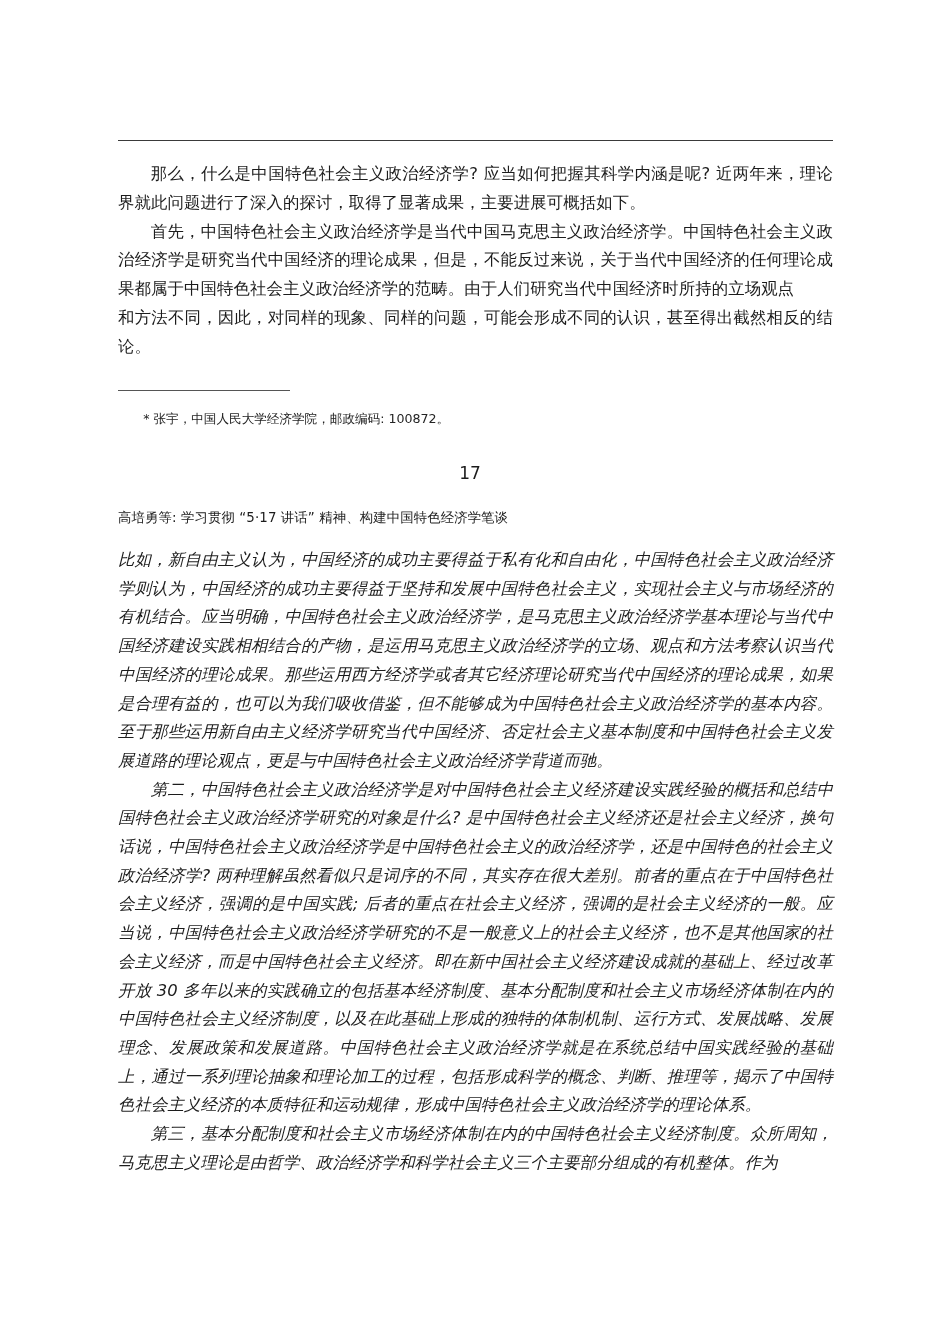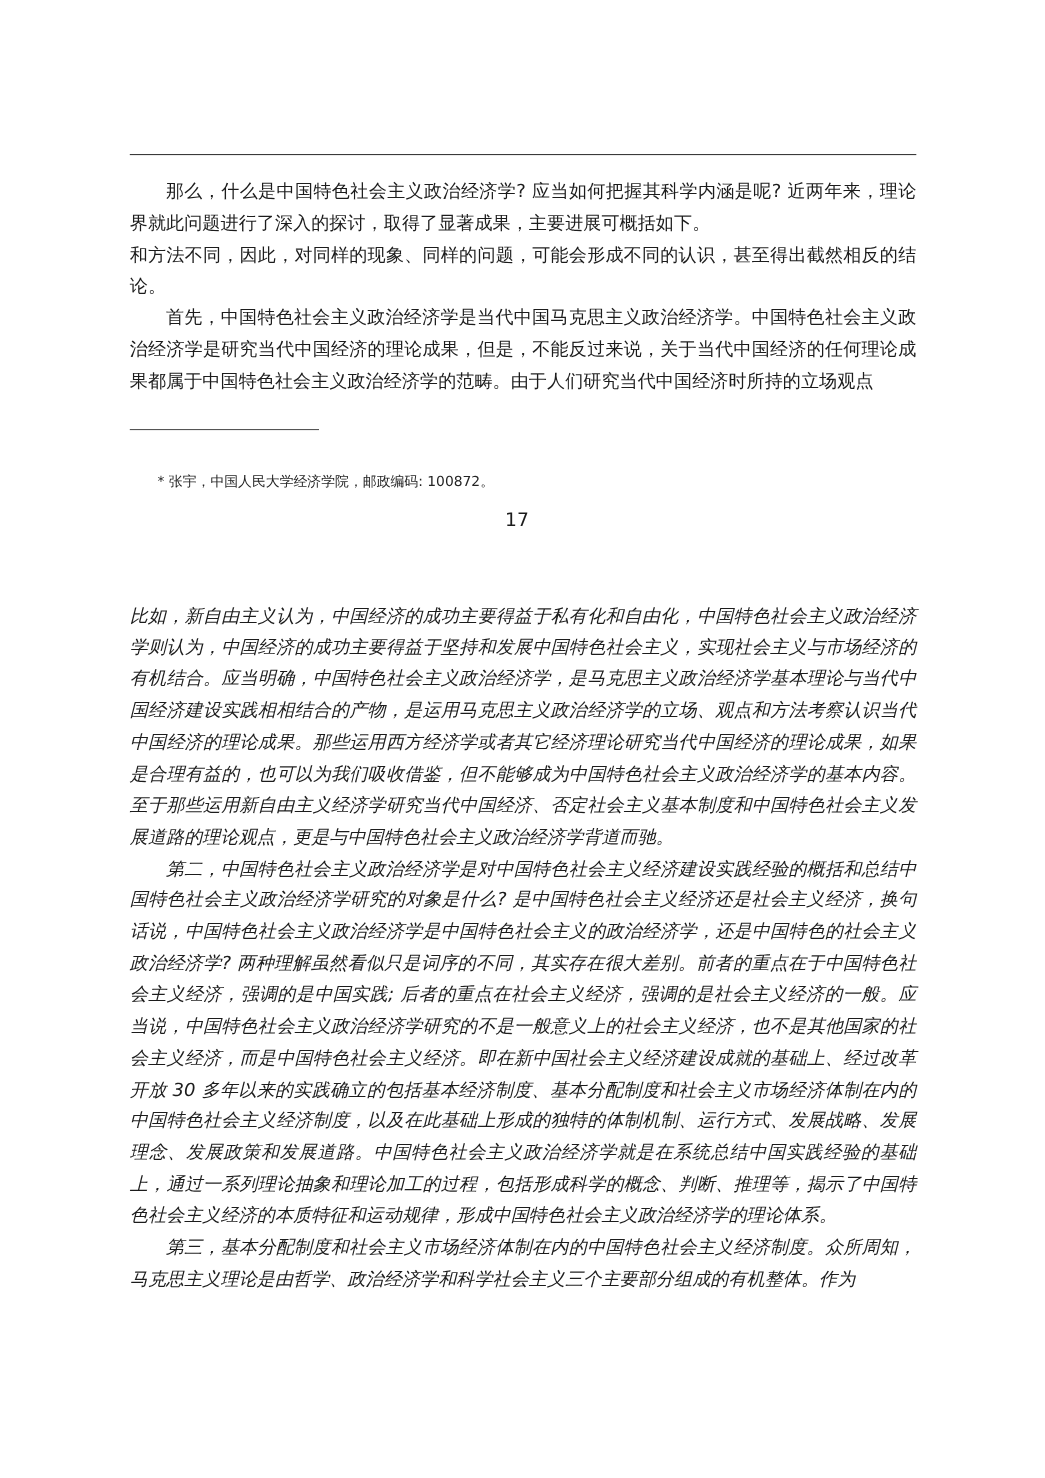--- a/index.html
+++ b/index.html
@@ -68,21 +68,21 @@
     left: 118px;
     top: 390px;
     width: 172px;
     height: 0;
     border-top: 1.1px solid #555555;
   }
 
   .footnote {
     position: absolute;
     left: 118px;
-    top: 428px;
+    top: 409px;
     width: 715px;
     font-size: 12.6px;
     line-height: 19px;
     color: #242424;
     text-indent: 2em;
   }
 
   .page-number {
     position: absolute;
     left: 118px;
@@ -116,30 +116,31 @@
 </style>
 </head>
 <body>
 
 <div class="page">
 
   <div class="top-rule"></div>
 
   <div class="content block-one">
     <p class="body-par indent">那么，什么是中国特色社会主义政治经济学? 应当如何把握其科学内涵是呢? 近两年来，理论界就此问题进行了深入的探讨，取得了显著成果，主要进展可概括如下。</p>
+    <p class="body-par indent">首先，中国特色社会主义政治经济学是当代中国马克思主义政治经济学。中国特色社会主义政治经济学是研究当代中国经济的理论成果，但是，不能反过来说，关于当代中国经济的任何理论成果都属于中国特色社会主义政治经济学的范畴。由于人们研究当代中国经济时所持的立场观点</p>
     <p class="body-par noindent">和方法不同，因此，对同样的现象、同样的问题，可能会形成不同的认识，甚至得出截然相反的结论。</p>
-    <p class="body-par indent">首先，中国特色社会主义政治经济学是当代中国马克思主义政治经济学。中国特色社会主义政治经济学是研究当代中国经济的理论成果，但是，不能反过来说，关于当代中国经济的任何理论成果都属于中国特色社会主义政治经济学的范畴。由于人们研究当代中国经济时所持的立场观点</p>
   </div>
 
   <div class="footnote-rule"></div>
 
   <div class="footnote">* 张宇，中国人民大学经济学院，邮政编码: 100872。</div>
 
   <div class="page-number">17</div>
 
+  <div class="running-header">高培勇等: 学习贯彻 “5·17 讲话” 精神、构建中国特色经济学笔谈</div>
 
   <div class="content block-two">
     <p class="body-par noindent">比如，新自由主义认为，中国经济的成功主要得益于私有化和自由化，中国特色社会主义政治经济学则认为，中国经济的成功主要得益于坚持和发展中国特色社会主义，实现社会主义与市场经济的有机结合。应当明确，中国特色社会主义政治经济学，是马克思主义政治经济学基本理论与当代中国经济建设实践相相结合的产物，是运用马克思主义政治经济学的立场、观点和方法考察认识当代中国经济的理论成果。那些运用西方经济学或者其它经济理论研究当代中国经济的理论成果，如果是合理有益的，也可以为我们吸收借鉴，但不能够成为中国特色社会主义政治经济学的基本内容。至于那些运用新自由主义经济学研究当代中国经济、否定社会主义基本制度和中国特色社会主义发展道路的理论观点，更是与中国特色社会主义政治经济学背道而驰。</p>
     <p class="body-par indent">第二，中国特色社会主义政治经济学是对中国特色社会主义经济建设实践经验的概括和总结中国特色社会主义政治经济学研究的对象是什么? 是中国特色社会主义经济还是社会主义经济，换句话说，中国特色社会主义政治经济学是中国特色社会主义的政治经济学，还是中国特色的社会主义政治经济学? 两种理解虽然看似只是词序的不同，其实存在很大差别。前者的重点在于中国特色社会主义经济，强调的是中国实践; 后者的重点在社会主义经济，强调的是社会主义经济的一般。应当说，中国特色社会主义政治经济学研究的不是一般意义上的社会主义经济，也不是其他国家的社会主义经济，而是中国特色社会主义经济。即在新中国社会主义经济建设成就的基础上、经过改革开放 30 多年以来的实践确立的包括基本经济制度、基本分配制度和社会主义市场经济体制在内的中国特色社会主义经济制度，以及在此基础上形成的独特的体制机制、运行方式、发展战略、发展理念、发展政策和发展道路。中国特色社会主义政治经济学就是在系统总结中国实践经验的基础上，通过一系列理论抽象和理论加工的过程，包括形成科学的概念、判断、推理等，揭示了中国特色社会主义经济的本质特征和运动规律，形成中国特色社会主义政治经济学的理论体系。</p>
     <p class="body-par indent">第三，基本分配制度和社会主义市场经济体制在内的中国特色社会主义经济制度。众所周知，马克思主义理论是由哲学、政治经济学和科学社会主义三个主要部分组成的有机整体。作为</p>
   </div>
 
 </div>
 
 </body></html>

